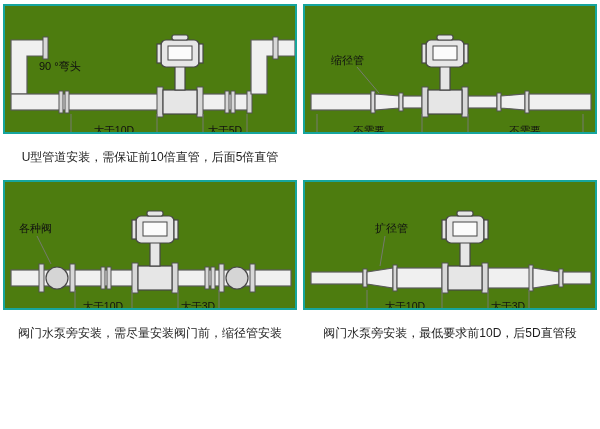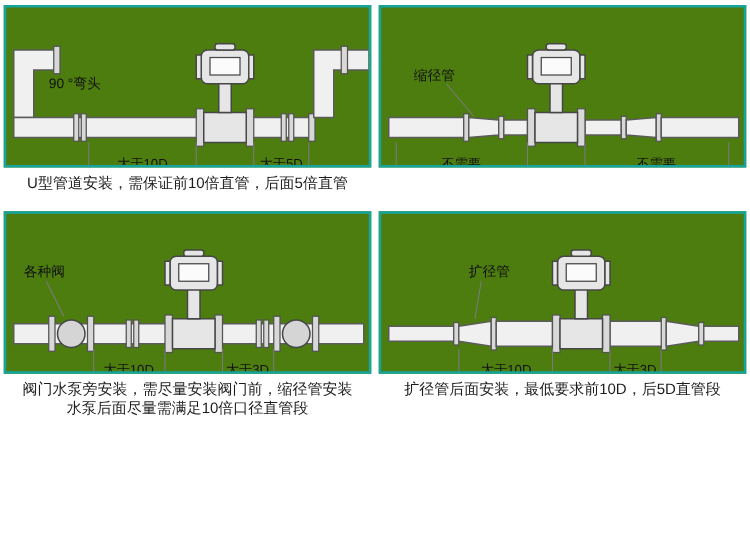--- a/index.html
+++ b/index.html
@@ -11,21 +11,21 @@
   }
   .page { width:600px; height:429px; padding-top:2px; background:#fff; }
   .row { display:flex; }
   .row2 { margin-top:12px; }
   .panel { width:300px; padding:2px 3px 0; }
   .frame {
     border:2px solid #16a59d;
     height:130px; background:#4d7c0f; overflow:hidden;
   }
   .caption {
-    padding:5px 4px 0; text-align:center;
+    padding:16px 4px 0; text-align:center;
     font-size:12px; color:#1c1c1c; line-height:1.3;
   }
   svg.diag { display:block; margin:0 auto; }
   .pp  { fill:#f0f0f0; stroke:#5b5b5b; stroke-width:1.2; }
   .fl  { fill:#d8d8d8; stroke:#535353; stroke-width:1; }
   .mt  { fill:#e6e6e6; stroke:#474747; stroke-width:1.2; }
   .disp{ fill:#fbfbfb; stroke:#474747; stroke-width:1; }
   .vv  { fill:#d5d5d5; stroke:#474747; stroke-width:1.2; }
   .dm  { stroke:#4a4a4a; stroke-width:1; fill:none; }
   .ex  { stroke:#7a7a7a; stroke-width:0.9; fill:none; }
@@ -158,21 +158,20 @@
           <g>
             <line class="ex" x1="173" y1="108" x2="173" y2="140"></line>
             <line class="ex" x1="214" y1="108" x2="214" y2="140"></line>
             <line class="dm" x1="173" y1="133" x2="214" y2="133" marker-start="url(#arr)" marker-end="url(#arr)"></line>
             <text class="dlbl" x="193" y="128" text-anchor="middle">大于3D</text>
           </g>
         </svg>
       </div>
       <div class="caption">
         <div>阀门水泵旁安装，需尽量安装阀门前，缩径管安装</div>
-        <div>水泵后面尽量需满足10倍口径直管段</div>
       </div>
     </div>
 
     <div class="panel">
       <div class="frame">
         <svg class="diag" width="290" height="168" viewBox="0 0 290 168">
           <g>
             <rect class="pp" x="6" y="90" width="52" height="12"></rect>
             <rect class="fl" x="58" y="87" width="4" height="18"></rect>
             <polygon class="pp" points="62,90 88,86 88,106 62,102"></polygon>
@@ -194,16 +193,16 @@
             <text class="dlbl" x="100" y="128" text-anchor="middle">大于10D</text>
           </g>
           <g>
             <line class="ex" x1="183" y1="108" x2="183" y2="140"></line>
             <line class="ex" x1="224" y1="108" x2="224" y2="140"></line>
             <line class="dm" x1="183" y1="133" x2="224" y2="133" marker-start="url(#arr)" marker-end="url(#arr)"></line>
             <text class="dlbl" x="203" y="128" text-anchor="middle">大于3D</text>
           </g>
         </svg>
       </div>
-      <div class="caption">扩径管后面安装，最低要求前10D，后5D直管段</div>
+      <div class="caption">阀门水泵旁安装，最低要求前10D，后5D直管段</div>
     </div>
   </div>
 </div>
 
 </body></html>

